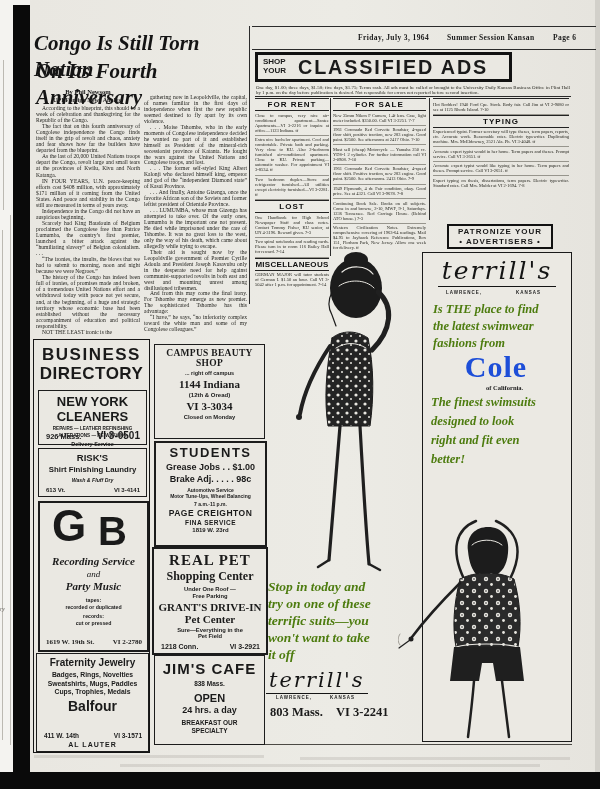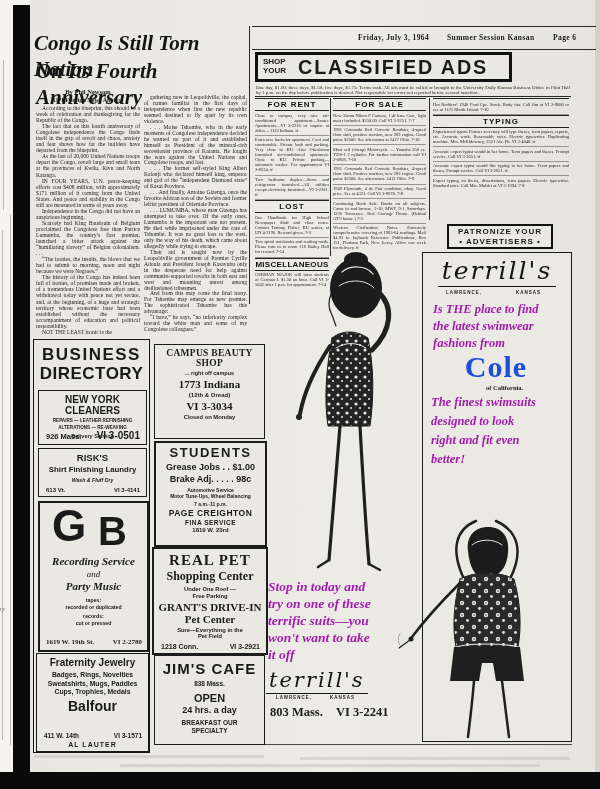--- a/index.html
+++ b/index.html
@@ -24,21 +24,21 @@
          line-height:11px;text-align:center;letter-spacing:1px;color:#111;}
   .cad{font-size:4.5px;line-height:5.05px;text-align:justify;color:#26261f;
        border-bottom:1px solid #97958d;padding:1.5px 0 2px 0;}
   .adbox{position:absolute;border:1px solid #1c1c1c;background:#eae8e2;}
   .thick{border-width:2.5px;}
   .b{font-weight:bold;}
   .it{font-style:italic;}
   .script-logo{font-family:"DejaVu Serif",serif;font-style:italic;letter-spacing:2px;color:#141414;}
   .tiny-caps{font-family:"Liberation Sans",sans-serif;font-weight:bold;font-size:4.5px;
              letter-spacing:1px;color:#222;}
-  .pitch{font-style:italic;font-weight:bold;font-size:12.5px;line-height:17px;color:#a21caf;}
+  .pitch{font-style:italic;font-weight:bold;font-size:12.5px;line-height:17px;color:#4d7c0f;}
   .noise{position:absolute;background:rgba(110,108,100,0.16);}
 </style>
 </head>
 <body>
 
 <div class="scan">
 
   <div class="edgeline" style="left:3px;top:60px;height:150px;"></div>
   <div class="edgeline" style="left:10px;top:215px;height:530px;"></div>
   <div class="edgeline" style="left:2px;top:230px;height:510px;"></div>
@@ -222,21 +222,21 @@
   <div class="abs b" style="left:270px;top:705px;font-size:12.5px;">803 Mass.</div>
   <div class="abs b" style="left:336px;top:705px;font-size:12.5px;">VI 3-2241</div>
 
   <div class="rule" style="left:256px;top:744px;width:316px;height:1px;background:#4c4a45;"></div>
 
   <div class="abs" style="left:33px;top:339px;width:117px;height:414px;border:1.5px solid #151515;box-sizing:border-box;"></div>
   <div class="abs sans ctr" style="left:35px;top:345px;width:113px;font-weight:900;font-size:17px;letter-spacing:1.5px;text-align:center;">BUSINESS</div>
   <div class="abs sans ctr" style="left:35px;top:364px;width:113px;font-weight:900;font-size:17px;letter-spacing:0.5px;">DIRECTORY</div>
 
   <div class="adbox" style="left:38px;top:390px;width:107px;height:53px;">
-    <div class="sans b ctr" style="font-size:10px;margin-top:3px;">NEW YORK CLEANERS</div>
+    <div class="sans b ctr" style="font-size:13px;margin-top:3px;">NEW YORK CLEANERS</div>
     <div class="sans b ctr" style="font-size:4.6px;margin-top:2px;">REPAIRS — LEATHER REFINISHING</div>
     <div class="sans b ctr" style="font-size:4.6px;margin-top:2px;">ALTERATIONS — RE-WEAVING</div>
     <div class="sans b ctr" style="font-size:5.5px;margin-top:2.5px;">Delivery Service</div>
     <div class="sans b" style="position:absolute;left:7px;bottom:3px;font-size:7.5px;">926 Mass.</div>
     <div class="sans b" style="position:absolute;right:6px;bottom:3px;font-size:10px;">VI 3-0501</div>
   </div>
 
   <div class="adbox" style="left:38px;top:448px;width:107px;height:47px;">
     <div class="sans b ctr" style="font-size:9.5px;margin-top:3px;">RISK'S</div>
     <div class="sans b ctr" style="font-size:7.8px;margin-top:2px;">Shirt Finishing Laundry</div>
@@ -267,21 +267,21 @@
     <div class="sans ctr" style="font-weight:900;font-size:14px;margin-top:3px;">Balfour</div>
     <div class="sans b" style="position:absolute;left:7px;bottom:12px;font-size:6.5px;">411 W. 14th</div>
     <div class="sans b" style="position:absolute;right:6px;bottom:12px;font-size:6.5px;">VI 3-1571</div>
     <div class="sans b ctr" style="position:absolute;left:0;right:0;bottom:3px;font-size:7px;letter-spacing:1px;">AL LAUTER</div>
   </div>
 
   <div class="adbox" style="left:154px;top:344px;width:109px;height:93px;">
     <div class="b ctr" style="font-size:9.5px;margin-top:3px;letter-spacing:0.3px;">CAMPUS BEAUTY</div>
     <div class="b ctr" style="font-size:9.5px;letter-spacing:0.3px;">SHOP</div>
     <div class="sans b ctr" style="font-size:5.5px;margin-top:2px;">... right off campus</div>
-    <div class="b ctr" style="font-size:11px;margin-top:2px;">1773 Indiana</div>
+    <div class="b ctr" style="font-size:11px;margin-top:2px;">1144 Indiana</div>
     <div class="sans b ctr" style="font-size:6px;margin-top:2px;">(12th &amp; Oread)</div>
     <div class="b ctr" style="font-size:11px;margin-top:1.5px;">VI 3-3034</div>
     <div class="sans b ctr" style="font-size:5.8px;margin-top:2px;">Closed on Monday</div>
   </div>
 
   <div class="adbox" style="left:154px;top:441px;width:109px;height:102px;border-width:2px;">
     <div class="sans ctr" style="font-weight:900;font-size:13px;letter-spacing:1.5px;margin-top:2px;">STUDENTS</div>
     <div class="sans b ctr" style="font-size:9px;margin-top:2px;">Grease Jobs . . $1.00</div>
     <div class="sans b ctr" style="font-size:9px;margin-top:2px;">Brake Adj. . . . . 98c</div>
     <div class="sans b ctr" style="font-size:5px;margin-top:2.5px;">Automotive Service</div>

